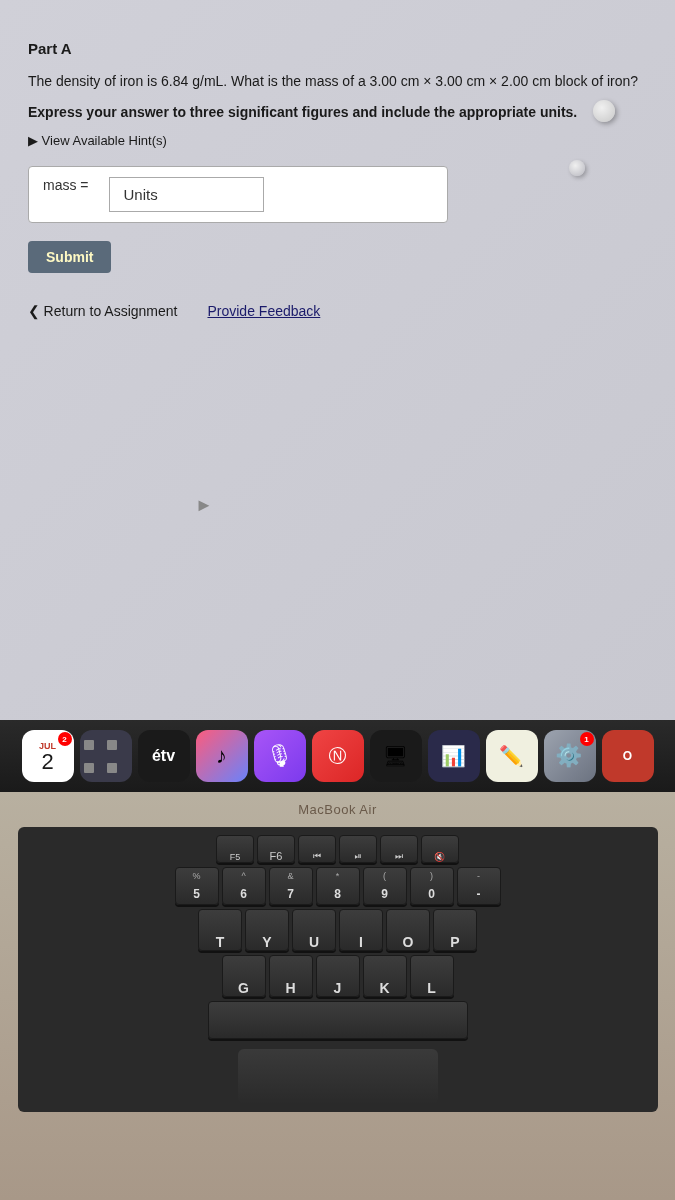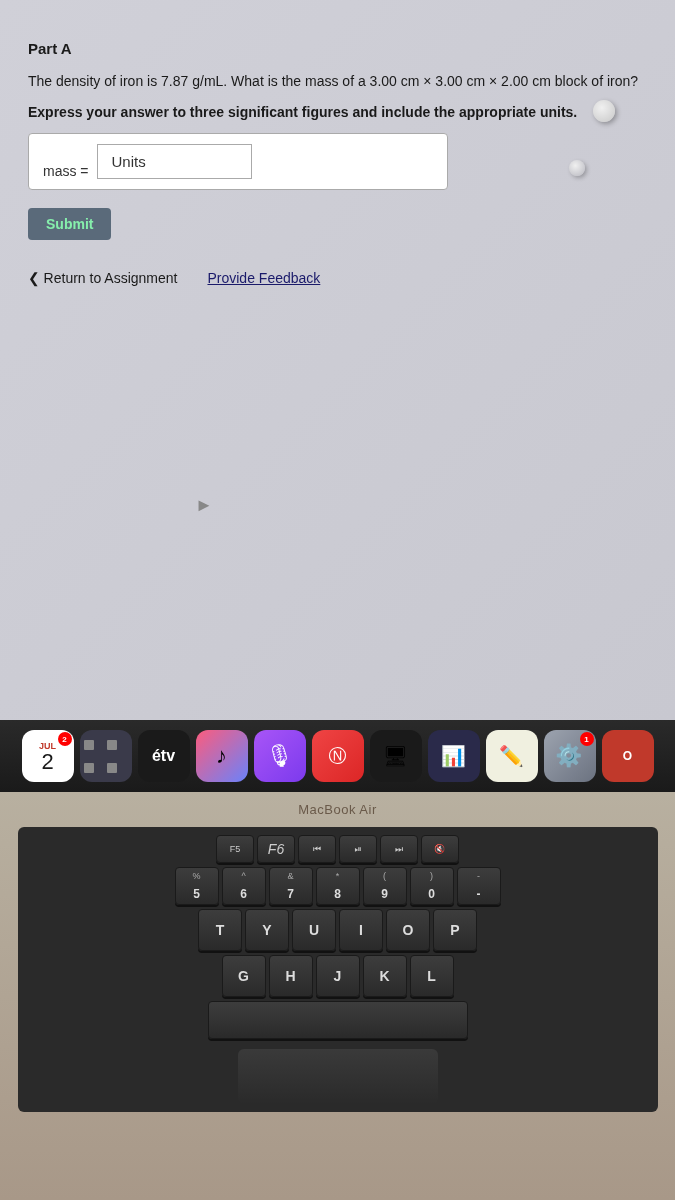--- a/index.html
+++ b/index.html
@@ -96,22 +96,22 @@
     }
 
     .toolbar-question {
       font-size: 15px;
       font-weight: 700;
       color: #333;
     }
 
     .mass-row {
       display: flex;
-      align-items: flex-end;
-      gap: 0;
+      align-items: flex-start;
+      gap: 12px;
     }
 
     .mass-label {
       font-size: 14px;
       color: #333;
       margin-right: 8px;
       white-space: nowrap;
     }
 
     .value-input {
@@ -131,21 +131,21 @@
       padding: 8px 14px;
       font-size: 15px;
       color: #333;
       width: 155px;
       outline: none;
       background: white;
     }
 
     .submit-btn {
       background: #5a6a7a;
-      color: #86efac;
+      color: #fef9c3;
       border: none;
       padding: 8px 18px;
       font-size: 14px;
       font-weight: 600;
       border-radius: 4px;
       cursor: pointer;
       margin-bottom: 20px;
     }
 
     .bottom-links {
@@ -345,21 +345,21 @@
       justify-content: center;
     }
 
     .key {
       background: linear-gradient(180deg, #3d3d3d 0%, #2a2a2a 100%);
       border-radius: 4px;
       color: #cccccc;
       display: flex;
       flex-direction: column;
       align-items: center;
-      justify-content: center;
+      justify-content: flex-end;
       font-size: 10px;
       font-weight: 500;
       cursor: pointer;
       position: relative;
       border: 1px solid #1a1a1a;
       box-shadow: 0 2px 0 #111;
     }
 
     .key-fn { width: 38px; height: 28px; font-size: 9px; }
     .key-std { width: 42px; height: 38px; }
@@ -402,27 +402,30 @@
 </head>
 <body>
 
 <div class="page-content">
   <div class="deco-circle-1"></div>
   <div class="deco-circle-2"></div>
 
   <div class="part-label">Part A</div>
 
   <p class="question-text">
-    <span>The density of iron is 7.87 g/mL. What is the mass of a 3.00 cm × 3.00 cm × 2.00 cm block of iron?</span>
+    <span>The density of iron is 6.84 g/mL. What is the mass of a 3.00 cm × 3.00 cm × 2.00 cm block of iron?</span>
   </p>
 
   <p class="question-text" style="margin-top:8px;">
     <span class="question-bold">Express your answer to three significant figures and include the appropriate units.</span>
   </p>
 
+  <div class="hint-link">
+    <span>▶ View Available Hint(s)</span>
+  </div>
 
   
   <div class="input-container">
 
 
     <div class="mass-row">
       <span class="mass-label">mass =</span>
       <input type="text" class="units-input" value="Units" style="">
     </div>
   </div>
@@ -496,21 +499,21 @@
 <div class="keyboard-area">
   <span class="macbook-label">MacBook Air</span>
 
   <div class="keyboard">
 
     <div class="key-row">
       <div class="key key-fn">
           <span style="font-size:9px;">F5</span>
         </div>
       <div class="key key-fn">
-          <span style="font-size:14px;font-style:italic;">F6</span>
+          <span style="font-size:11px;">F6</span>
         </div>
       <div class="key key-fn">
           <span style="font-size:9px;">⏮</span>
         </div>
       <div class="key key-fn">
           <span style="font-size:9px;">⏯</span>
         </div>
       <div class="key key-fn">
           <span style="font-size:9px;">⏭</span>
         </div>

